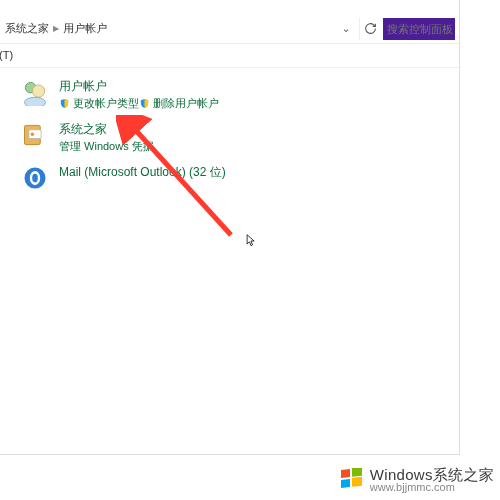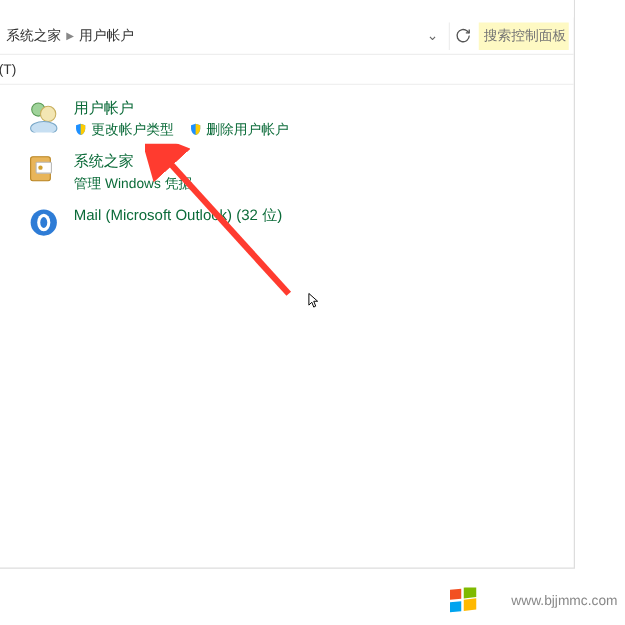--- a/index.html
+++ b/index.html
@@ -4,38 +4,38 @@
 <style>
   * { margin: 0; padding: 0; box-sizing: border-box; font-family: "Microsoft YaHei", "Segoe UI", sans-serif; }
   body { width: 500px; height: 500px; background: #fff; overflow: hidden; position: relative; }
   .window { position: absolute; left: -30px; top: -5px; width: 490px; height: 460px; background: #fff; border: 1px solid #ddd; }
   .titlebar { height: 18px; background: #fff; }
   .addrbar { height: 30px; display: flex; align-items: center; border-bottom: 1px solid #eee; padding: 0 4px; gap: 2px; }
   .breadcrumbs { flex: 1; display: flex; align-items: center; gap: 4px; font-size: 11px; color: #333; padding-left: 30px; }
   .bc-sep { color: #888; font-size: 8px; }
   .nav-btn { width: 22px; height: 22px; display: flex; align-items: center; justify-content: center; color: #666; font-size: 11px; }
   .refresh-btn { width: 22px; height: 22px; display: flex; align-items: center; justify-content: center; color: #555; border-left: 1px solid #eee; }
-  .searchbox { width: 72px; height: 22px; border: none; font-size: 11px; padding-left: 4px; color: #888; background: #fef9c3; }
+  .searchbox { width: 72px; height: 22px; border: none; font-size: 11px; padding-left: 4px; color: #888; background: #4c1d95; }
   .toolbar { height: 24px; display: flex; align-items: center; padding-left: 4px; font-size: 11px; gap: 8px; border-bottom: 1px solid #f0f0f0; }
   .toolbar .menulabel { color: #333; padding-left: 2px; }
   .content { padding: 10px 10px 10px 50px; }
   .entry { display: flex; align-items: flex-start; gap: 10px; margin-bottom: 10px; }
   .entry-icon { width: 28px; height: 28px; flex-shrink: 0; display: flex; align-items: center; justify-content: center; }
   .entry-body { display: flex; flex-direction: column; gap: 1px; }
   .entry-title { font-size: 12px; color: #0b6b39; }
-  .entry-subs { display: flex; gap: 12px; font-size: 11px; }
+  .entry-subs { display: flex; font-size: 11px; }
   .entry-subs .shielded { display: flex; align-items: center; gap: 3px; color: #0b6b39; }
   .entry-subs .plain { color: #0b6b39; }
   .shield-mini { width: 11px; height: 11px; }
   
   .arrow-wrap { position: absolute; left: 116px; top: 115px; pointer-events: none; }
   .cursor { position: absolute; left: 246px; top: 234px; width: 10px; height: 14px; }
   
   .watermark { position: absolute; right: 6px; bottom: 6px; display: flex; align-items: center; gap: 6px; font-size: 15px; color: #444; }
-  .watermark .sub { font-size: 11px; color: #888; margin-left: 20px; }
+  .watermark .sub { font-size: 11px; color: #888; }
   .wm-text { display: flex; flex-direction: column; line-height: 1.05; }
   .wm-text .main { font-weight: 500; color: #3b3b3b; letter-spacing: 0.3px; }
   .wm-logo { width: 24px; height: 24px; }
 </style>
 </head>
 <body>
 
 <div class="window">
   <div class="titlebar"></div>
 
@@ -142,15 +142,16 @@
 </svg>
 
 <div class="watermark">
   <svg class="wm-logo" viewBox="0 0 24 24">
     <rect x="1" y="2" width="9" height="8" fill="#f25022" transform="skewY(-6)"></rect>
     <rect x="12" y="1" width="10" height="9" fill="#7fba00" transform="skewY(-6)"></rect>
     <rect x="1" y="12" width="9" height="8" fill="#00a4ef" transform="skewY(-6)"></rect>
     <rect x="12" y="11" width="10" height="9" fill="#ffb900" transform="skewY(-6)"></rect>
   </svg>
   <span class="wm-text">
+    <span class="main"><span>Windows</span><span>系统之家</span></span>
     <span class="sub">www.bjjmmc.com</span>
   </span>
 </div>
 
 </body></html>

